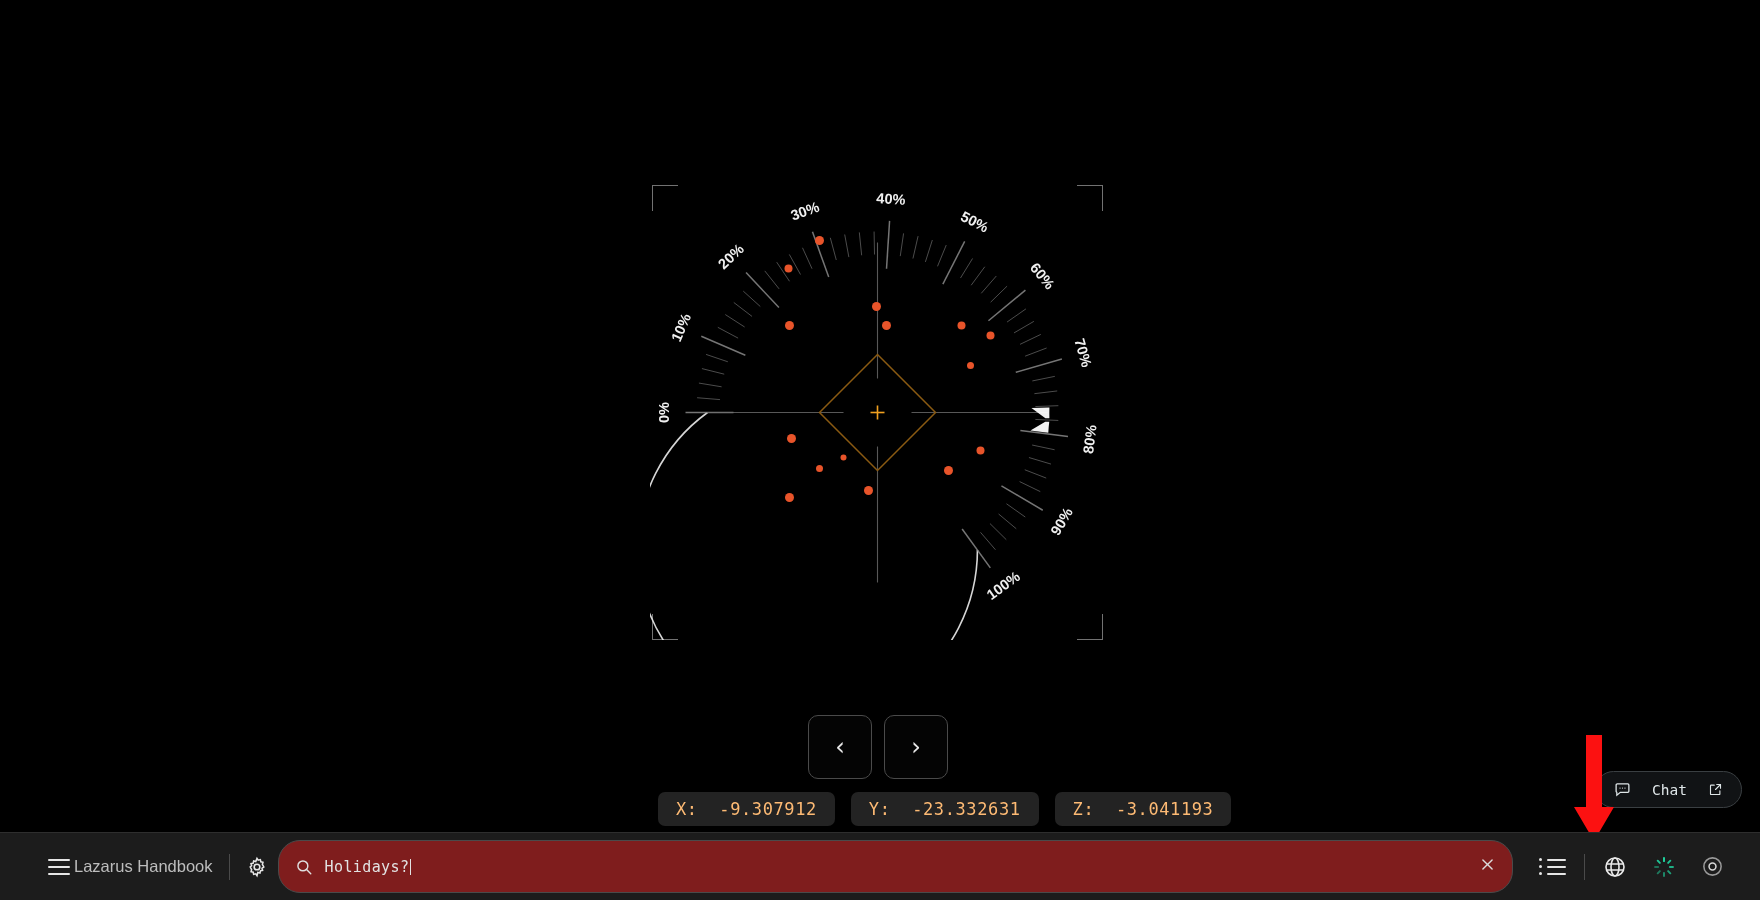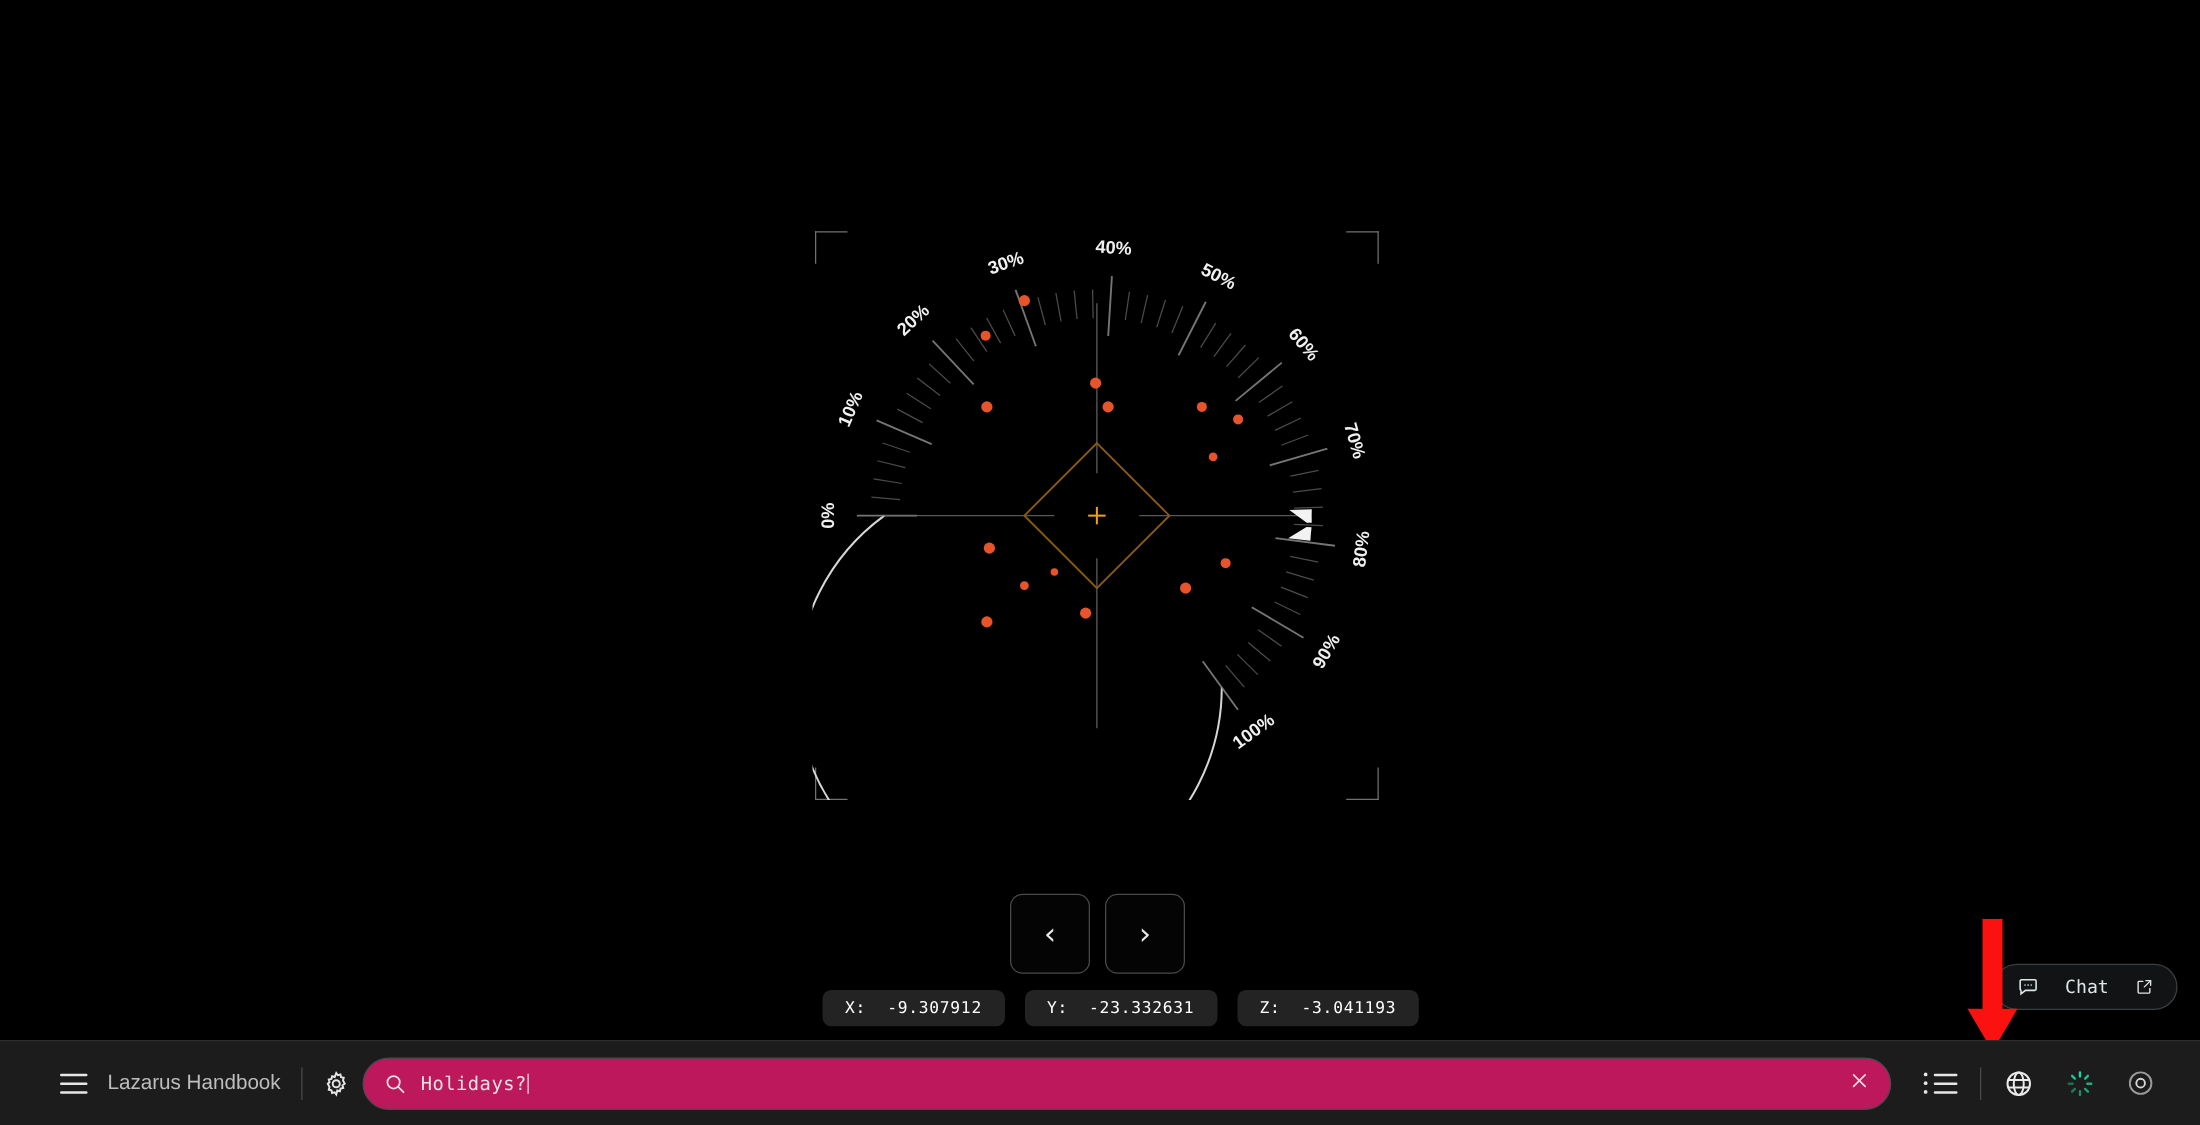--- a/index.html
+++ b/index.html
@@ -47,21 +47,21 @@
   }
 
   
   #coords {
     position: absolute; left: 658px; top: 792px;
     display: flex; gap: 16px;
   }
   .coordpill {
     background: #232323; border-radius: 7px;
     padding: 7px 18px;
-    color: #ffffff; font-size: 13px; letter-spacing: .6px;
+    color: #fdba74; font-size: 17px; letter-spacing: .6px;
     font-family: "DejaVu Sans Mono", monospace;
     white-space: pre;
   }
 
   
   #chatbtn {
     position: absolute; right: 18px; bottom: 92px;
     display: flex; align-items: center; gap: 21px;
     background: #111315; border: 1px solid #3a3f42;
     border-radius: 22px; padding: 9px 18px;
@@ -79,30 +79,30 @@
     width: 1760px; height: 68px;
     background: #1c1c1c;
     border-top: 1px solid #2e2e2e;
     display: flex; align-items: center;
     padding: 0 18px;
     gap: 0;
   }
   .hamb { width: 22px; height: 16px; display: flex; flex-direction: column; justify-content: space-between; cursor: pointer; margin-left: 30px; }
   .hamb span { display: block; height: 2px; background: #e6e6e6; border-radius: 1px; }
   #brand {
-    color: #bdbdbd; font-size: 16.5px; margin-left: 16px;
+    color: #bdbdbd; font-size: 16.5px; margin-left: 4px;
     font-family: "Liberation Sans", sans-serif; white-space: nowrap; cursor: pointer;
   }
   .vsep { width: 1px; height: 26px; background: #4a4a4a; margin: 0 16px; }
   .iconbtn { display: flex; align-items: center; justify-content: center; cursor: pointer; }
 
   #searchwrap {
     flex: 1; display: flex; align-items: center;
-    background: #be185d; border: 1px solid #4a4a4a;
-    border-radius: 22px; height: 42px;
+    background: #7f1d1d; border: 1px solid #4a4a4a;
+    border-radius: 22px; height: 53px;
     margin-left: 10px; margin-right: 12px;
     padding: 0 16px; gap: 12px;
     min-width: 0;
   }
   #searchtext {
     flex: 1; color: #e2e2e2; font-size: 15px;
     font-family: "DejaVu Sans Mono", monospace;
     letter-spacing: .4px; white-space: nowrap; overflow: hidden;
   }
   .caret { display:inline-block; width:1px; height:16px; background:#e2e2e2; vertical-align:-3px; margin-left:1px; }

